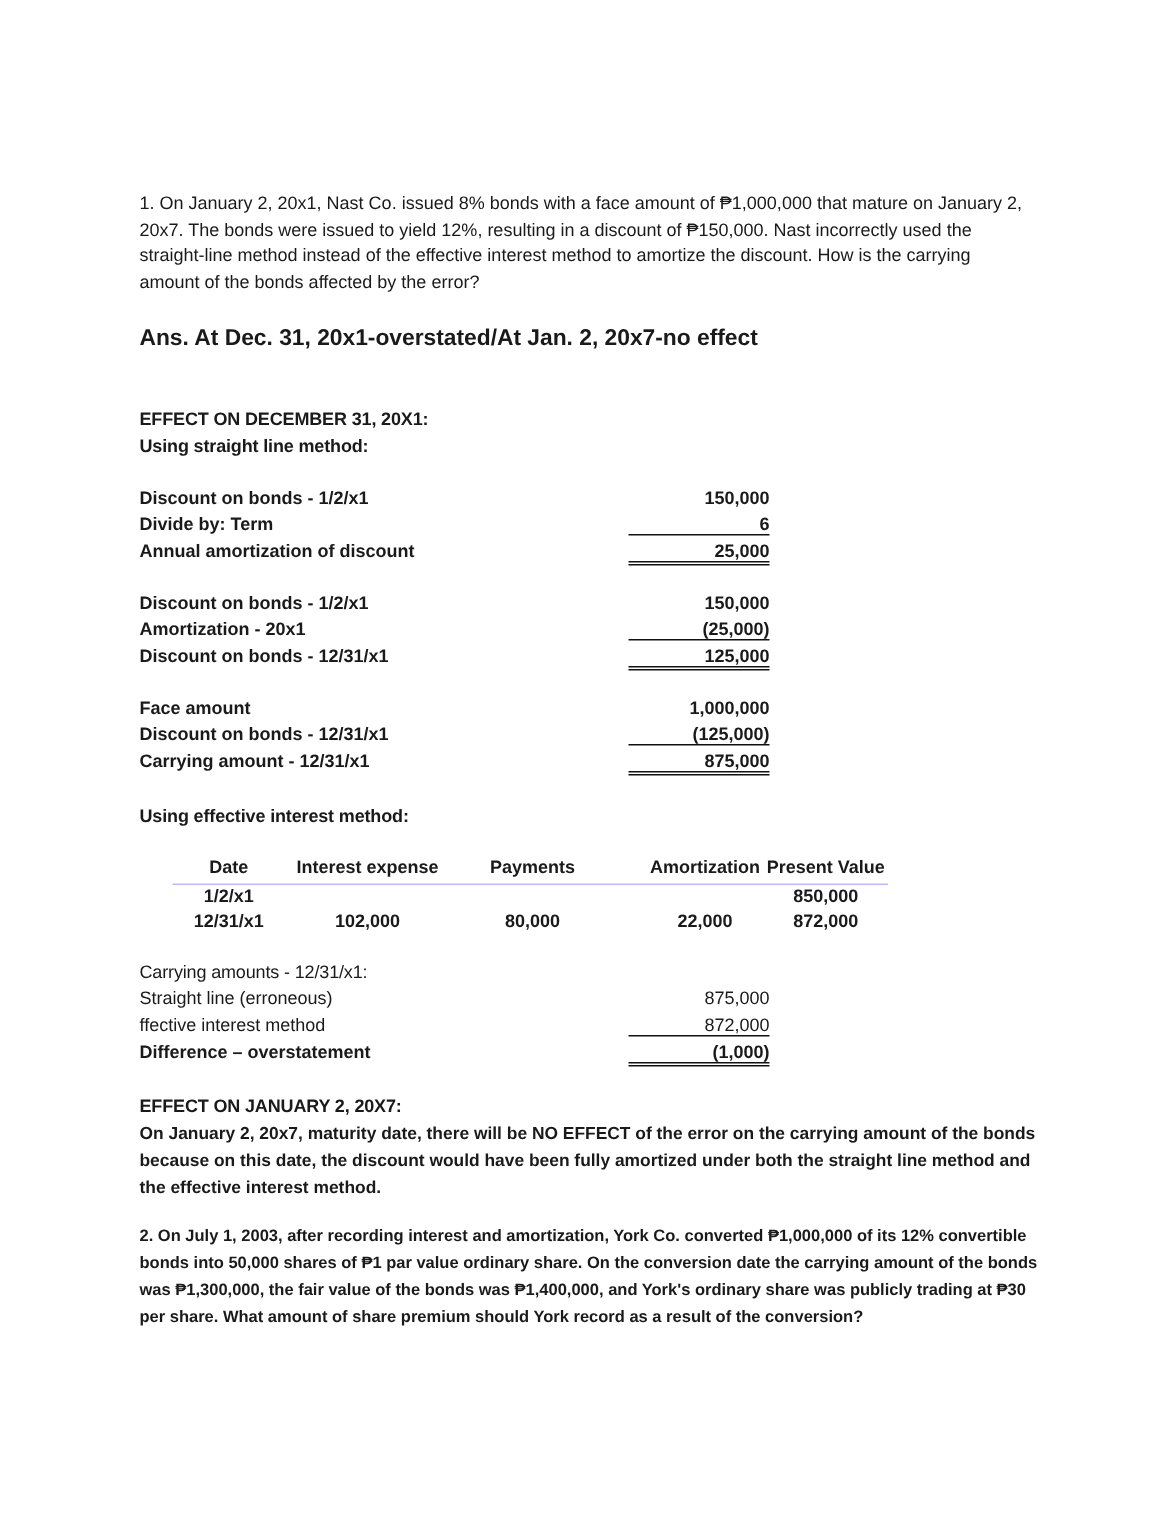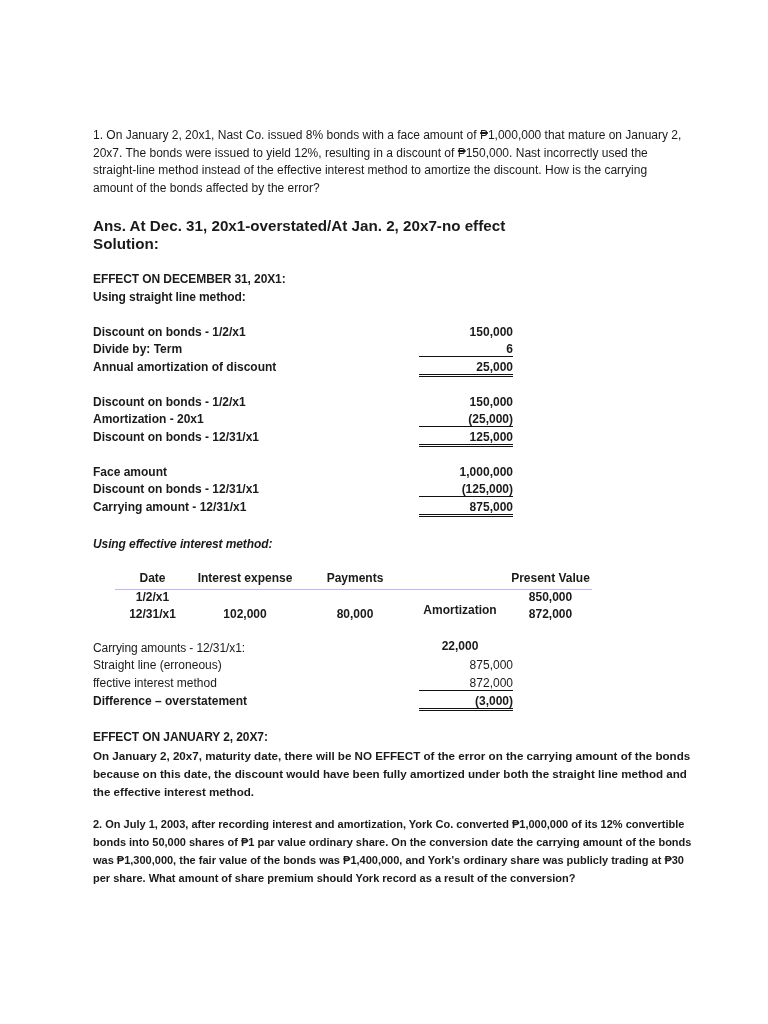--- a/index.html
+++ b/index.html
@@ -26,41 +26,40 @@
     .row .val { position: absolute; right: 0; top: 0; width: 94px; text-align: right; font-family: "Liberation Sans", sans-serif; font-size: 12px; font-weight: bold; }
     .val.ul { border-bottom: 1px solid #111; }
     .val.dbl { border-bottom: 3px double #111; }
     .tbl { position: absolute; left: 115px; top: 571px; width: 490px; font-family: "Liberation Sans", sans-serif; font-size: 12px; font-weight: bold; }
     .tbl .thead, .tbl .trow { position: relative; height: 17.5px; }
     .tbl .thead { border-bottom: 1px solid #c4b5fd; width: 477px; }
     .tbl .c { position: absolute; top: 0; text-align: center; }
     .c0 { left: 0; width: 75px; }
     .c1 { left: 75px; width: 110px; }
     .c2 { left: 190px; width: 100px; }
-    .c3 { left: 295px; width: 100px; margin-top: 32px; }
+    .c3 { left: 305px; width: 100px; }
     .c4 { left: 393px; width: 85px; }
     .para-small {
       position: absolute; left: 93px; top: 747px; width: 600px;
       font-family: "Liberation Sans", sans-serif; font-size: 11.6px; font-weight: bold; line-height: 18px;
     }
     .q2 {
       position: absolute; left: 93px; top: 815px; width: 600px;
       font-family: "Liberation Sans", sans-serif; font-weight: bold; font-size: 11px; line-height: 18.1px;
     }
   </style>
 </head>
 <body>
 
 <div class="page">
 
 
   <div class="q1">1. On January 2, 20x1, Nast Co. issued 8% bonds with a face amount of ₱1,000,000 that mature on January 2, 20x7. The bonds were issued to yield 12%, resulting in a discount of ₱150,000. Nast incorrectly used the straight-line method instead of the effective interest method to amortize the discount. How is the carrying amount of the bonds affected by the error?</div>
   <div class="ans">
     <div>Ans. At Dec. 31, 20x1-overstated/At Jan. 2, 20x7-no effect</div>
-    <div>Solution:</div>
   </div>
 
   <div class="small" style="top:271px;">EFFECT ON DECEMBER 31, 20X1:</div>
   <div class="small" style="top:289px;">Using straight line method:</div>
 
   <div class="row" style="top:325px;">
     <span class="lbl">Discount on bonds - 1/2/x1</span>
     <span class="val">150,000</span>
   </div>
   <div class="row" style="top:342px;">
@@ -91,21 +90,21 @@
   </div>
   <div class="row" style="top:482px;">
     <span class="lbl">Discount on bonds - 12/31/x1</span>
     <span class="val ul">(125,000)</span>
   </div>
   <div class="row" style="top:500px;">
     <span class="lbl">Carrying amount - 12/31/x1</span>
     <span class="val dbl">875,000</span>
   </div>
 
-  <div class="small" style="top:536px;font-style:italic;">Using effective interest method:</div>
+  <div class="small" style="top:536px;">Using effective interest method:</div>
 
   <div class="tbl">
     <div class="thead">
       <span class="c c0">Date</span>
       <span class="c c1">Interest expense</span>
       <span class="c c2">Payments</span>
       <span class="c c3">Amortization</span>
       <span class="c c4">Present Value</span>
     </div>
     <div class="trow">
@@ -129,21 +128,21 @@
   <div class="row" style="top:658px;">
     <span class="lbl" style="font-weight:normal;">Straight line (erroneous)</span>
     <span class="val" style="font-weight:normal;">875,000</span>
   </div>
   <div class="row" style="top:676px;">
     <span class="lbl" style="font-weight:normal;">ffective interest method</span>
     <span class="val ul" style="font-weight:normal;">872,000</span>
   </div>
   <div class="row" style="top:694px;">
     <span class="lbl">Difference – overstatement</span>
-    <span class="val dbl">(3,000)</span>
+    <span class="val dbl">(1,000)</span>
   </div>
 
   <div class="small" style="top:729px;">EFFECT ON JANUARY 2, 20X7:</div>
   <div class="para-small">On January 2, 20x7, maturity date, there will be NO EFFECT of the error on the carrying amount of the bonds because on this date, the discount would have been fully amortized under both the straight line method and the effective interest method.</div>
 
   <div class="q2">2. On July 1, 2003, after recording interest and amortization, York Co. converted ₱1,000,000 of its 12% convertible bonds into 50,000 shares of ₱1 par value ordinary share. On the conversion date the carrying amount of the bonds was ₱1,300,000, the fair value of the bonds was ₱1,400,000, and York's ordinary share was publicly trading at ₱30 per share. What amount of share premium should York record as a result of the conversion?</div>
 
 </div>
 
 </body></html>

